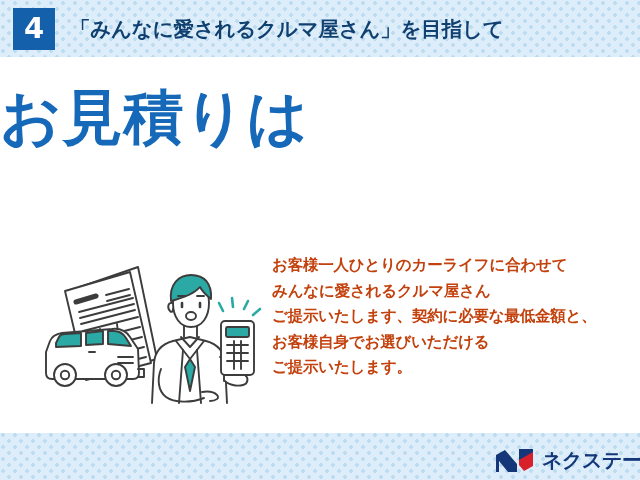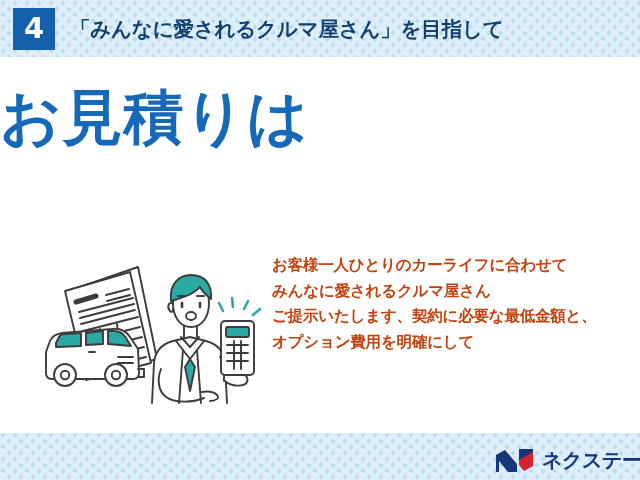--- a/index.html
+++ b/index.html
@@ -159,21 +159,22 @@
   <div id="header-underline"></div>
 
   <div id="panel">
 
     <div class="headline" id="headline-1">お見積りは</div>
 
     <div id="body-copy">
       <div class="line">お客様一人ひとりのカーライフに合わせて</div>
       <div class="line">みんなに愛されるクルマ屋さん</div>
       <div class="line">ご提示いたします、契約に必要な最低金額と、</div>
-      <div class="line">オプション費用を明確にして</div>
+      <div class="line">お客様自身でお選びいただける</div>
+      <div class="line">ご提示いたします。</div>
     </div>
 
     <div id="illustration">
       <svg viewBox="0 0 232 162" xmlns="http://www.w3.org/2000/svg">
         <g fill="none" stroke="#3c3c3c" stroke-width="1.9" stroke-linejoin="round" stroke-linecap="round">
 
           <g>
             <path d="M46 36 L104 16 L123 108 L64 124 Z" fill="#ffffff"></path>
           </g>
 

